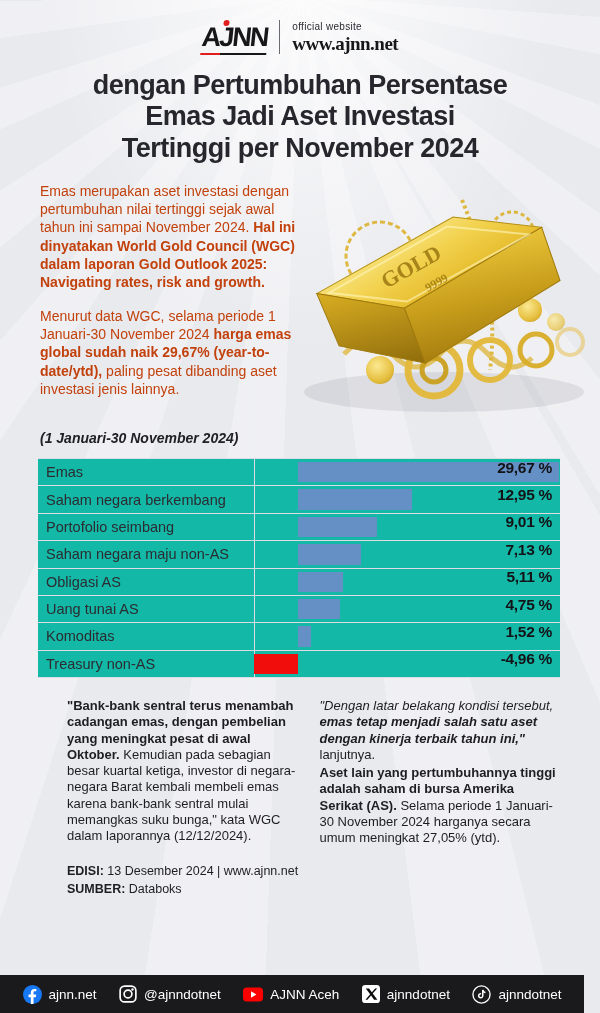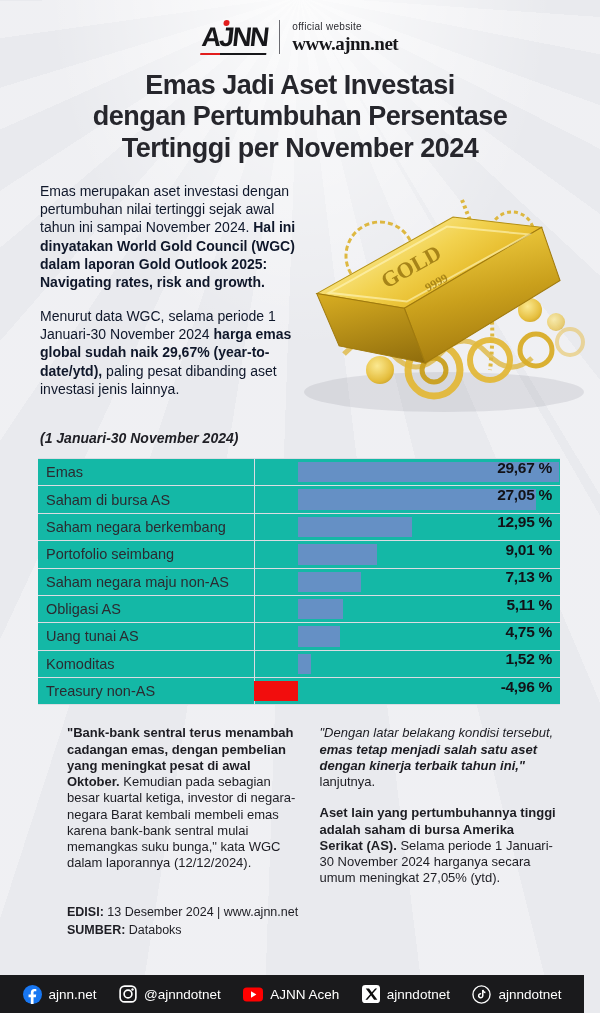--- a/index.html
+++ b/index.html
@@ -37,21 +37,21 @@
   .sitebox .official { font-size:10px; color:#2c2c31; letter-spacing:.3px; }
   .sitebox .url { font-size:19px; font-weight:bold; color:#17171a; letter-spacing:-.5px; margin-top:2px;font-family:Liberation Serif, serif; }
 
   
   .title { margin-top:16px; text-align:center; font-weight:bold; font-size:27px;
            line-height:1.16; color:#26262c; letter-spacing:-.5px; }
 
   
   .intro { position:relative; margin-top:14px; height:250px; }
   .intro-text { position:absolute; left:40px; top:4px; width:270px;
-                font-size:14px; line-height:1.3; color:#0f172a; }
+                font-size:14px; line-height:1.3; color:#c2410c; }
   .intro-text p + p { margin-top:16px; }
   .intro-text b { font-weight:bold; }
   .gold-art { position:absolute; right:-4px; top:-14px; width:320px; height:264px; }
 
   
   .chart-head { margin:2px 40px 0; color:#202026; }
   .chart-title { font-size:14.5px; font-weight:bold; }
   .chart-subtitle { font-size:14px; font-weight:bold; font-style:italic; margin-top:1px; }
 
   .chart-table { margin:12px 38px 0; width:522px; border-top:1px solid #dcdce2; }
@@ -61,21 +61,21 @@
   .cbars { position:relative; flex:1; }
   .cbar { position:absolute; top:3px; bottom:3px; }
   .cval { position:absolute; right:8px; top:0; bottom:9px; display:flex; align-items:center;
           font-size:15.5px; font-weight:bold; color:#121217; letter-spacing:-.3px; }
 
   
   .quotes { display:flex; gap:15px; margin:20px 40px 0 67px; }
   .qcol { font-size:13px; line-height:1.25; color:#1d1d23; }
   .qcol.left { width:238px; }
   .qcol.right { width:241px; }
-  .qcol p + p { margin-top:15px; }
+  .qcol p + p { margin-top:2px; }
   .qcol b { font-weight:bold; }
   .qcol .ital { font-style:italic; }
 
   
   .meta { margin:16px 0 0 67px; font-size:12.5px; color:#1d1d23; line-height:1.45; }
   .meta b { font-weight:bold; }
 
   
   .footer { position:absolute; left:0; right:16px; bottom:0; height:38px; background:#1a1a1c;
             display:flex; align-items:center; justify-content:space-evenly; z-index:3; }
@@ -95,22 +95,22 @@
         <span class="tagline"></span>
       </div>
       <div class="divider"></div>
       <div class="sitebox">
         <div class="official">official website</div>
         <div class="url">www.ajnn.net</div>
       </div>
     </div>
 
     <div class="title">
+      <div>dengan Pertumbuhan Persentase</div>
       <div>Emas Jadi Aset Investasi</div>
-      <div>dengan Pertumbuhan Persentase</div>
       <div>Tertinggi per November 2024</div>
     </div>
 
     <div class="intro">
       <div class="intro-text">
         <p><span>Emas merupakan aset investasi dengan pertumbuhan nilai tertinggi sejak awal tahun ini sampai November 2024. </span><b>Hal ini dinyatakan World Gold Council (WGC) dalam laporan Gold Outlook 2025: Navigating rates, risk and growth.</b></p>
         <p><span>Menurut data WGC, selama periode 1 Januari-30 November 2024 </span><b>harga emas global sudah naik 29,67% (year-to-date/ytd),</b><span> paling pesat dibanding aset investasi jenis lainnya.</span></p>
       </div>
 
       <svg class="gold-art" viewBox="0 0 320 264">
@@ -172,27 +172,20 @@
 
     <div class="chart-table">
         <div class="crow">
           <div class="clabel">Emas</div>
           <div class="cbars">
             <div class="cbar" style="width: 261.096px; left: 43px; background: rgb(101, 144, 197);"></div>
             <div class="cval">29,67 %</div>
           </div>
         </div>
         <div class="crow">
-          <div class="clabel">Saham di bursa AS</div>
-          <div class="cbars">
-            <div class="cbar" style="width: 238.04px; left: 43px; background: rgb(101, 144, 197);"></div>
-            <div class="cval">27,05 %</div>
-          </div>
-        </div>
-        <div class="crow">
           <div class="clabel">Saham negara berkembang</div>
           <div class="cbars">
             <div class="cbar" style="width: 113.96px; left: 43px; background: rgb(101, 144, 197);"></div>
             <div class="cval">12,95 %</div>
           </div>
         </div>
         <div class="crow">
           <div class="clabel">Portofolio seimbang</div>
           <div class="cbars">
             <div class="cbar" style="width: 79.288px; left: 43px; background: rgb(101, 144, 197);"></div>

